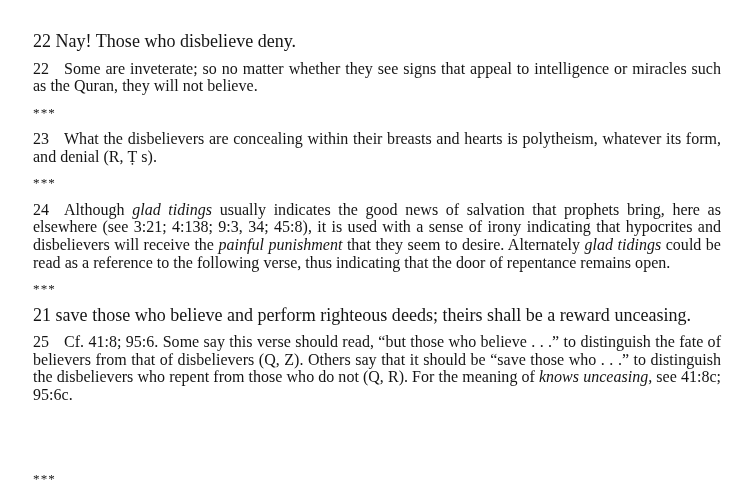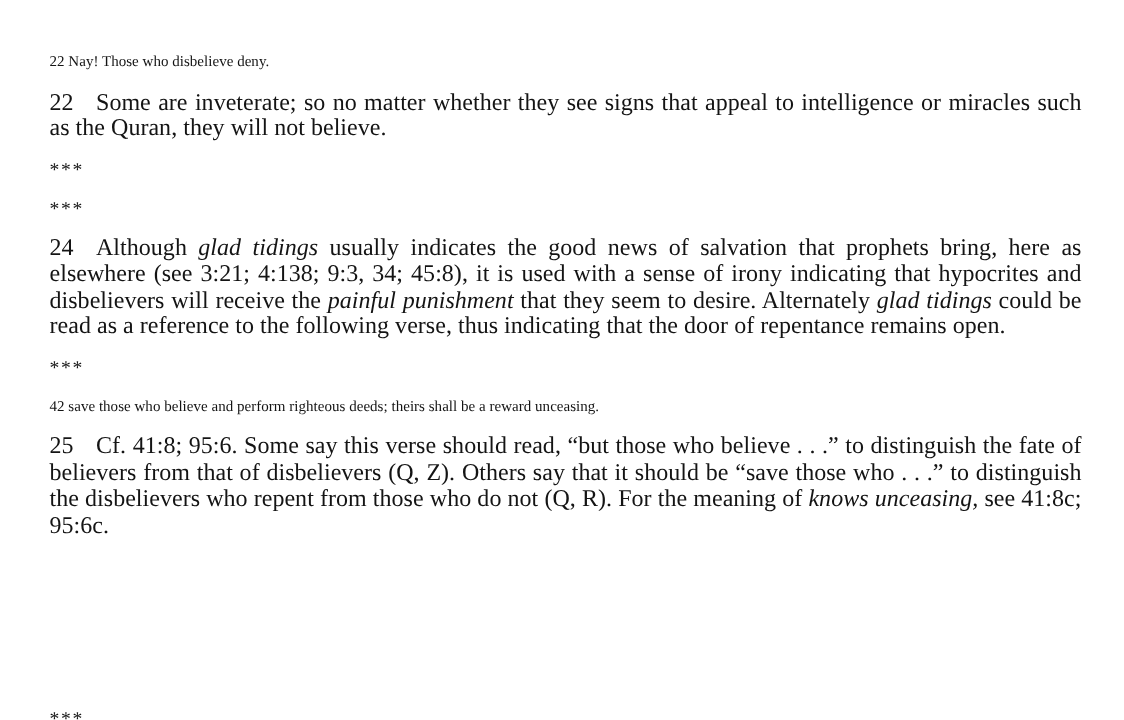--- a/index.html
+++ b/index.html
@@ -16,21 +16,21 @@
     font-family: "Liberation Serif", "DejaVu Serif", serif;
     color: #1a1a1a;
   }
   .content {
     position: absolute;
     left: 33px;
     top: 33px;
     width: 688px;
   }
   .verse {
-    font-size: 10px;
+    font-size: 18px;
     line-height: 17.5px;
     text-align: left;
     margin: 0 0 9px 0;
     color: #141414;
     letter-spacing: 0.02px;
   }
   .commentary {
     font-size: 16px;
     line-height: 17.6px;
     text-align: justify;
@@ -74,31 +74,34 @@
 
     <p class="verse">22 Nay! Those who disbelieve deny.</p>
 
     <p class="commentary">
       <span class="num">22</span><span>Some are inveterate; so no matter whether they see signs that appeal to intelligence or miracles such as the Quran, they will not believe.</span>
     </p>
 
     <p class="sep">***</p>
 
 
+    <p class="commentary">
+      <span class="num">23</span><span>What the disbelievers are concealing within their breasts and hearts is polytheism, whatever its form, and denial (R, Ṭ s).</span>
+    </p>
 
     <p class="sep">***</p>
 
 
     <p class="commentary">
       <span class="num">24</span><span>Although </span><i>glad tidings</i><span> usually indicates the good news of salvation that prophets bring, here as elsewhere (see 3:21; 4:138; 9:3, 34; 45:8), it is used with a sense of irony indicating that hypocrites and disbelievers will receive the </span><i>painful punishment</i><span> that they seem to desire. Alternately </span><i>glad tidings</i><span> could be read as a reference to the following verse, thus indicating that the door of repentance remains open.</span>
     </p>
 
     <p class="sep">***</p>
 
-    <p class="verse">42 save those who believe and perform righteous deeds; theirs shall be a reward unceasing.</p>
+    <p class="verse">21 save those who believe and perform righteous deeds; theirs shall be a reward unceasing.</p>
 
     <p class="commentary">
       <span class="num">25</span><span>Cf. 41:8; 95:6. Some say this verse should read, “but those who believe . . .” to distinguish the fate of believers from that of disbelievers (Q, Z). Others say that it should be “save those who . . .” to distinguish the disbelievers who repent from those who do not (Q, R). For the meaning of </span><i>knows unceasing,</i><span> see 41:8c; 95:6c.</span>
     </p>
 
   </div>
 
   <div class="sep-bottom">***</div>
 
 </div>

